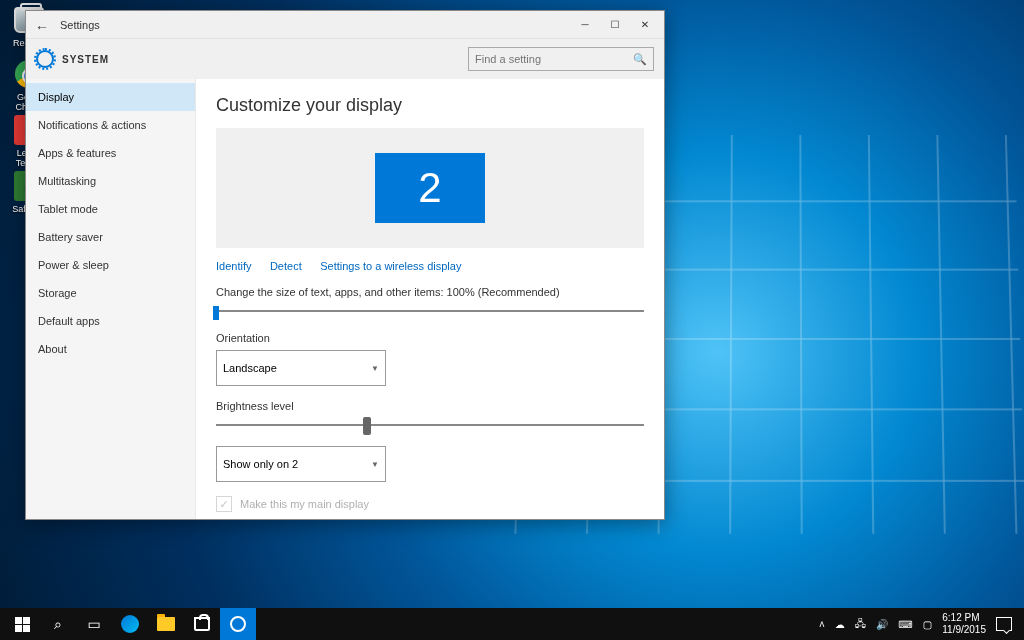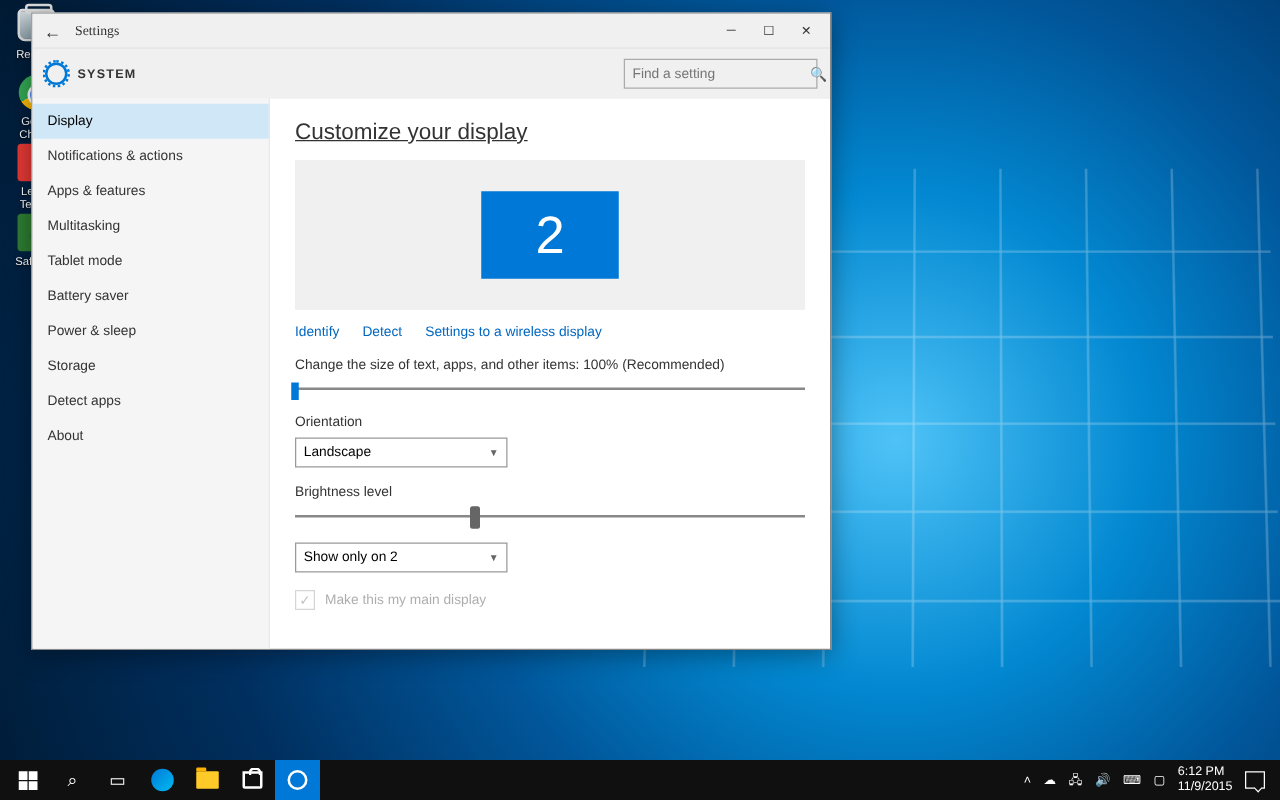--- a/index.html
+++ b/index.html
@@ -26,47 +26,47 @@
 .lenovo{width:30px;height:30px;background:#e53935;border-radius:3px;display:flex;align-items:center;justify-content:center;color:#fff;font-size:10px;font-weight:bold;}
 .safe{width:30px;height:30px;background:#2e7d32;border-radius:3px;display:flex;align-items:center;justify-content:center;color:#fff;font-size:14px;}
 
 .window {
   position:absolute; left:25px; top:10px; width:640px; height:510px;
   background:#fff; border:1px solid #888; box-shadow:0 4px 20px rgba(0,0,0,0.4);
   display:flex; flex-direction:column;
 }
 .titlebar { height:28px; background:#f0f0f0; display:flex; align-items:center; padding:0 4px; border-bottom:1px solid #e0e0e0;}
 .tb-back { width:24px;text-align:center;font-size:14px;color:#333;cursor:pointer;}
-.tb-title { font-size:11px; color:#333; padding-left:6px;font-family:Liberation Serif, serif;}
+.tb-title { font-size:11px; color:#333; padding-left:6px;}
 .tb-spacer{flex:1;}
 .tb-btn{width:30px;height:28px;display:flex;align-items:center;justify-content:center;font-size:10px;color:#333;cursor:pointer;}
 .header{height:40px;background:#f0f0f0;display:flex;align-items:center;padding:0 10px;}
 .gear{width:18px;height:18px;border:2px solid #0078d7;border-radius:50%;position:relative;margin-right:8px;}
 .gear::before{content:"";position:absolute;inset:-4px;border:2px dotted #0078d7;border-radius:50%;}
 .sys-label{font-size:10px;font-weight:600;letter-spacing:1px;color:#333;}
-.search{margin-left:auto;width:155px;height:24px;border:1px solid #aaa;display:flex;align-items:center;padding:0 6px;}
+.search{margin-left:auto;width:186px;height:24px;border:1px solid #aaa;display:flex;align-items:center;padding:0 6px;}
 .search input{flex:1;border:none;outline:none;font-size:11px;background:transparent;}
 .search .sicon{font-size:11px;color:#666;}
 .body{flex:1;display:flex;overflow:hidden;}
-.sidebar{width:190px;background:#f5f5f5;border-right:1px solid #e8e8e8;padding-top:4px;}
+.sidebar{width:170px;background:#f5f5f5;border-right:1px solid #e8e8e8;padding-top:4px;}
 .sb-item{padding:8px 12px;font-size:11px;color:#333;cursor:pointer;}
 .sb-item.active{background:#d0e7f7;color:#000;}
 .content{flex:1;padding:16px 20px;overflow-y:auto;}
-.h1{font-size:18px;font-weight:400;color:#333;margin-bottom:12px;text-decoration:underline;}
+.h1{font-size:18px;font-weight:400;color:#333;margin-bottom:12px;}
 .monitor-area{background:#f0f0f0;height:120px;display:flex;align-items:center;justify-content:center;margin-bottom:8px;}
 .monitor{width:110px;height:70px;background:#0078d7;display:flex;align-items:center;justify-content:center;color:#fff;font-size:42px;font-weight:300;}
 .links{margin-bottom:12px;}
 .links a{color:#0067c0;font-size:11px;margin-right:14px;cursor:pointer;}
 .lbl{font-size:11px;color:#333;margin-bottom:6px;display:block;}
 .slider{position:relative;height:14px;margin-bottom:14px;}
 .slider-track{position:absolute;top:6px;left:0;right:0;height:2px;background:#888;}
 .slider-fill{position:absolute;top:6px;left:0;height:2px;background:#0078d7;}
 .slider-thumb{position:absolute;top:2px;width:6px;height:14px;background:#0078d7;transform:translateX(-3px);}
 .slider.bright .slider-thumb{background:#666;width:8px;height:18px;top:-1px;border-radius:2px;}
-.select{width:170px;height:24px;border:1px solid #999;font-size:11px;padding:4px 6px;display:flex;align-items:center;justify-content:space-between;margin-bottom:14px;cursor:pointer;}
+.select{width:170px;height:36px;border:1px solid #999;font-size:11px;padding:4px 6px;display:flex;align-items:center;justify-content:space-between;margin-bottom:14px;cursor:pointer;}
 .select .chev{font-size:8px;color:#666;}
 .chk-row{display:flex;align-items:center;gap:8px;margin-bottom:14px;opacity:0.4;}
 .chk{width:16px;height:16px;border:1px solid #999;display:flex;align-items:center;justify-content:center;font-size:11px;color:#666;}
 
 .taskbar{position:absolute;bottom:0;left:0;right:0;height:32px;background:#101010;display:flex;align-items:center;padding:0 4px;}
 .tb-item{width:36px;height:32px;display:flex;align-items:center;justify-content:center;color:#fff;font-size:14px;cursor:pointer;}
 .tb-item.active{background:#0078d7;}
 .start{font-size:14px;}
 .win-logo{display:grid;grid-template-columns:7px 7px;grid-template-rows:7px 7px;gap:1px;}
 .win-logo span{background:#fff;}
@@ -119,21 +119,21 @@
     <div class="body">
       <div class="sidebar">
         <div class="sb-item active">Display</div>
         <div class="sb-item">Notifications &amp; actions</div>
         <div class="sb-item">Apps &amp; features</div>
         <div class="sb-item">Multitasking</div>
         <div class="sb-item">Tablet mode</div>
         <div class="sb-item">Battery saver</div>
         <div class="sb-item">Power &amp; sleep</div>
         <div class="sb-item">Storage</div>
-        <div class="sb-item">Detect apps</div>
+        <div class="sb-item">Default apps</div>
         <div class="sb-item">About</div>
       </div>
       <div class="content">
         <div class="h1">Customize your display</div>
         <div class="monitor-area">
           <div class="monitor">2</div>
         </div>
         <div class="links">
           <a>Identify</a>
           <a>Detect</a>

